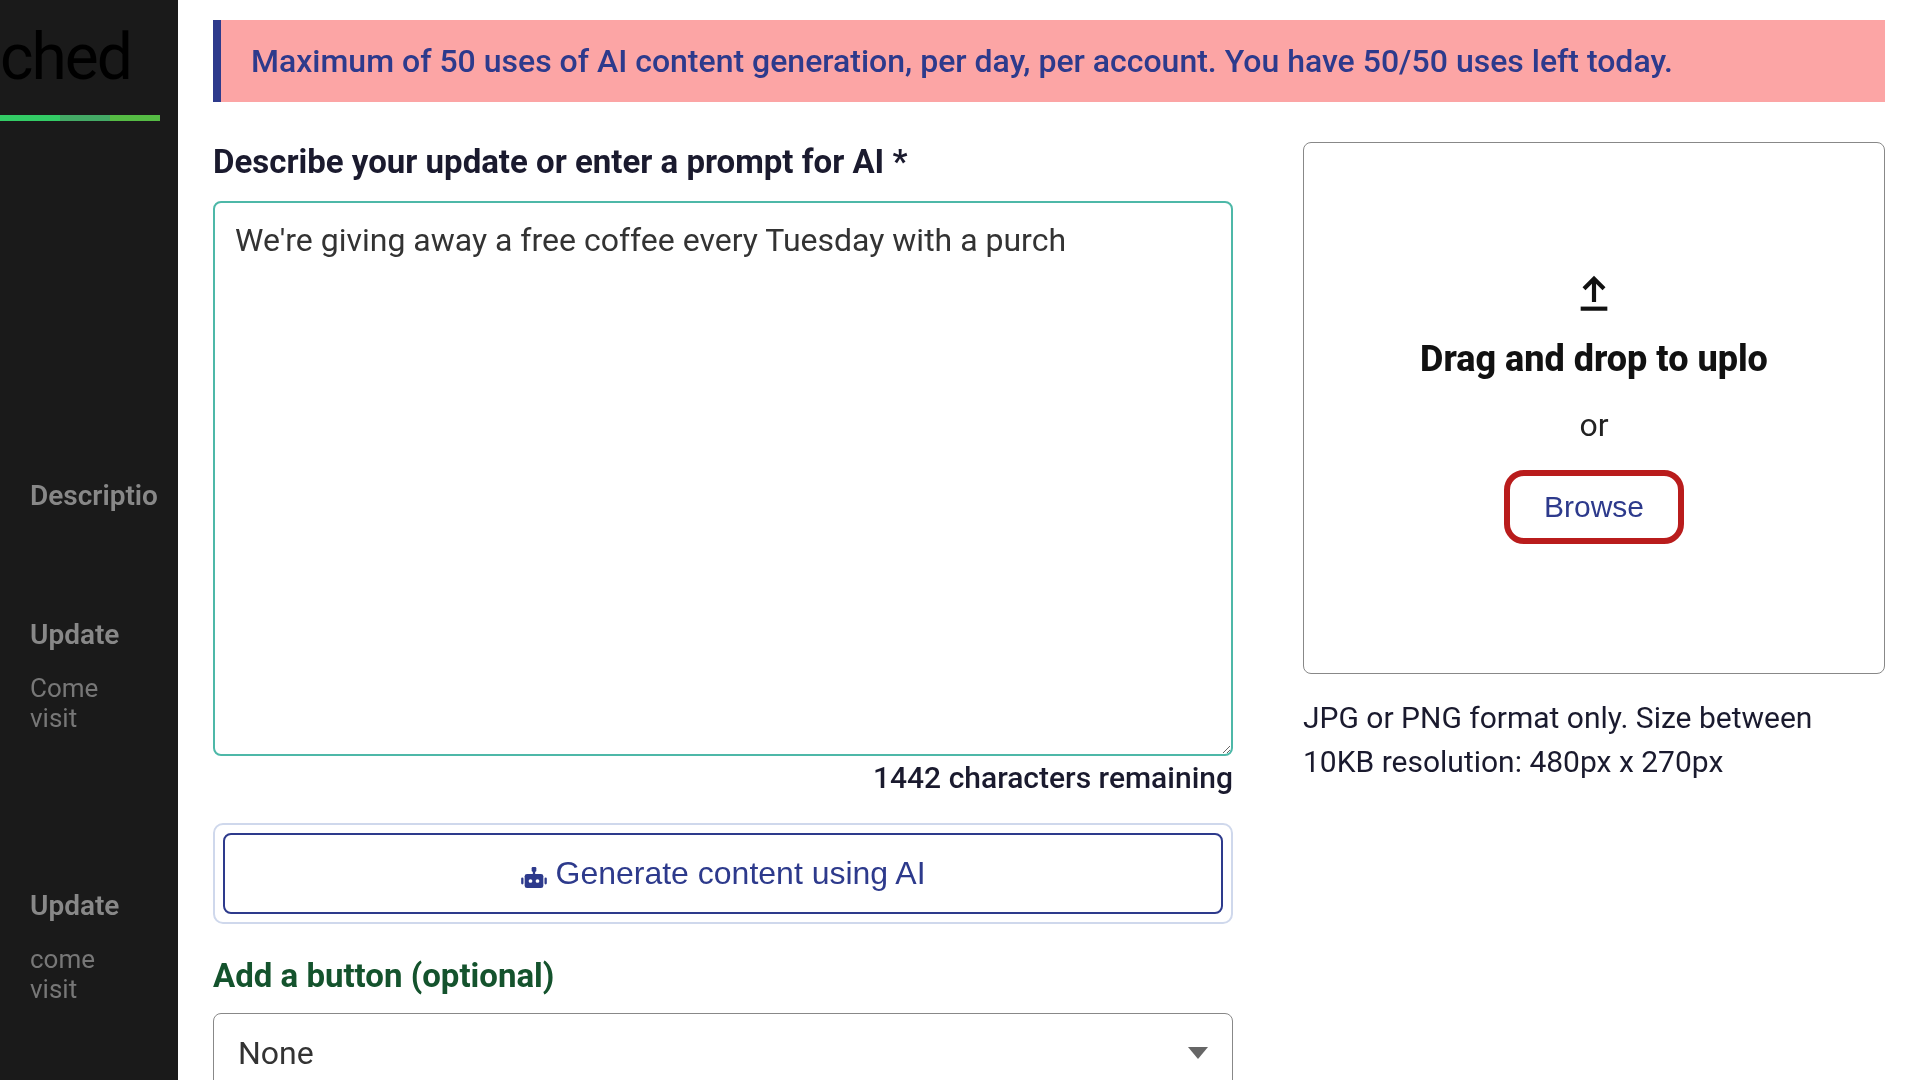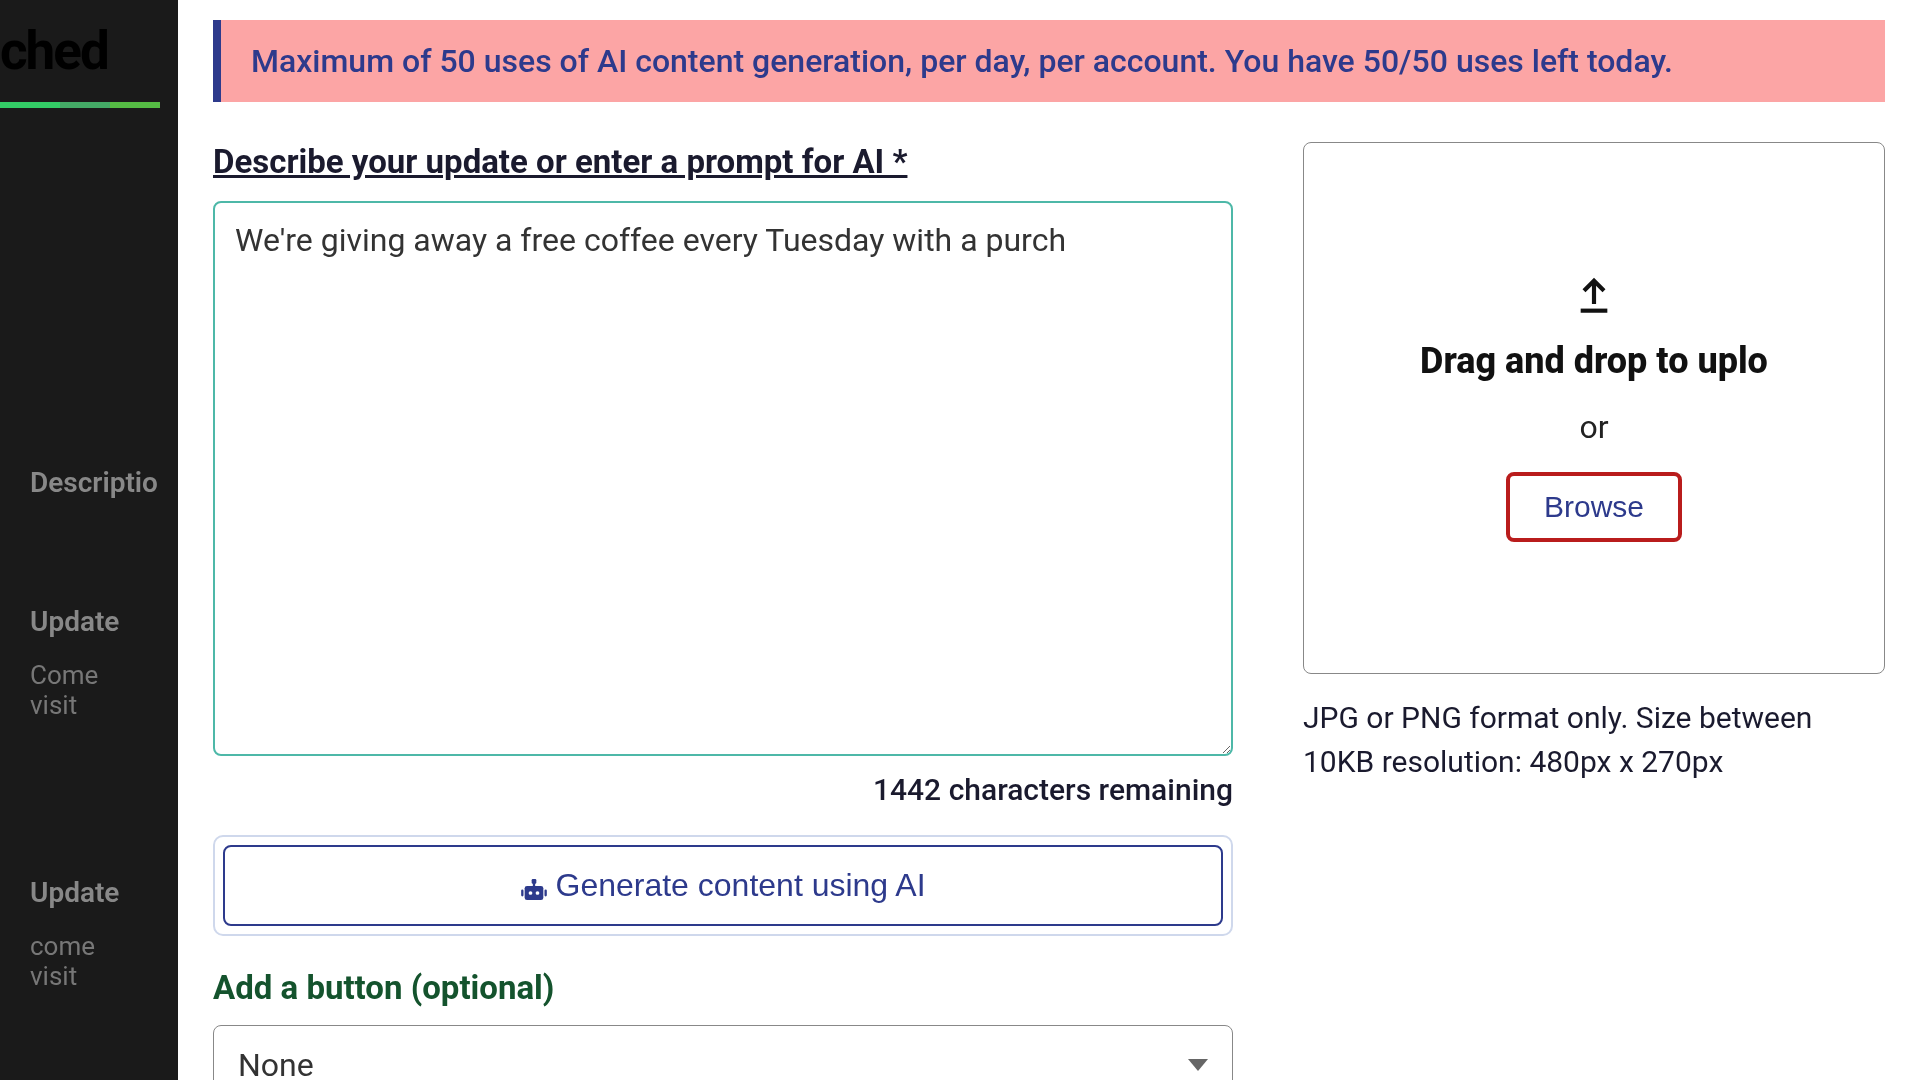--- a/index.html
+++ b/index.html
@@ -1,56 +1,56 @@
 <!DOCTYPE html>
 <html><head>
   <meta charset="utf-8">
   <style>
     * { box-sizing: border-box; margin: 0; padding: 0; }
     body { font-family: -apple-system, BlinkMacSystemFont, "Segoe UI", Roboto, sans-serif; background: #fff; overflow: hidden; width: 1920px; height: 1080px; position: relative; }
     
     .sidebar { position: absolute; left: 0; top: 0; width: 178px; height: 100%; background: #1a1a1a; color: #999; padding-top: 0; }
-    .sidebar-logo { font-size: 53px; font-weight: 700; color: #000; padding: 20px 0 0 0; letter-spacing: -2px; overflow: hidden; white-space: nowrap; }
+    .sidebar-logo { font-size: 64px; font-weight: 400; color: #000; padding: 20px 0 0 0; letter-spacing: -2px; overflow: hidden; white-space: nowrap; }
     .sidebar-progress { display: flex; margin-top: 20px; height: 6px; }
     .sidebar-progress-seg { height: 6px; }
     .seg-1 { width: 60px; background: #3c6; }
     .seg-2 { width: 50px; background: #4a6; }
     .seg-3 { width: 50px; background: #5b4; }
     .sidebar-item { padding: 18px 30px; font-size: 28px; font-weight: 600; color: #888; }
     .sidebar-spacer { height: 340px; }
     .sidebar-sub { padding: 4px 30px 28px 30px; font-size: 26px; color: #777; font-weight: 400; }
     
     .main { position: absolute; left: 178px; top: 0; right: 0; padding: 0; }
     
     .banner { background: #fca5a5; border-left: 8px solid #2d3a8c; padding: 22px 30px; margin: 20px 35px 40px 35px; }
     .banner-text { color: #2d3a8c; font-size: 32px; font-weight: 500; }
     
     .content { display: flex; gap: 70px; padding: 0 35px; }
     .col-left { width: 1020px; }
     .col-right { flex: 1; }
     
-    .label { font-size: 33px; font-weight: 700; color: #1a1a2e; margin-bottom: 20px; text-decoration: underline; }
+    .label { font-size: 33px; font-weight: 700; color: #1a1a2e; margin-bottom: 20px; }
     
     .textarea { width: 100%; height: 555px; border: 2px solid #4db8a8; border-radius: 8px; padding: 18px 20px; font-size: 32px; font-family: inherit; color: #333; resize: both; outline: none; }
-    .char-count { text-align: right; font-size: 30px; color: #1a1a2e; margin-top: 12px; font-weight: 500; }
+    .char-count { text-align: right; font-size: 30px; color: #1a1a2e; font-weight: 500; }
     
     .gen-btn-wrap { border: 2px solid #cfd8ec; border-radius: 10px; padding: 8px; margin-top: 28px; }
     .gen-btn { width: 100%; background: #fff; border: 2px solid #2d3a8c; border-radius: 8px; padding: 20px; font-size: 32px; font-weight: 500; color: #2d3a8c; cursor: pointer; display: flex; align-items: center; justify-content: center; gap: 7px; }
     .robot-icon { width: 28px; height: 24px; display: inline-block; }
     
     .section-label { font-size: 33px; font-weight: 700; color: #14532d; margin: 32px 0 18px 0; }
     
     .select { width: 100%; border: 1.5px solid #888; border-radius: 8px; padding: 20px 24px; font-size: 32px; color: #333; background: #fff; display: flex; justify-content: space-between; align-items: center; cursor: pointer; }
     .chevron { width: 0; height: 0; border-left: 10px solid transparent; border-right: 10px solid transparent; border-top: 12px solid #666; }
     
     .upload-box { border: 1.5px solid #888; border-radius: 8px; height: 532px; display: flex; flex-direction: column; align-items: center; justify-content: center; gap: 26px; }
     .upload-icon { width: 40px; height: 40px; }
     .upload-title { font-size: 36px; font-weight: 800; color: #111; }
     .upload-or { font-size: 32px; color: #222; }
-    .browse-btn { border: 4px solid #b91c1c; background: #fff; color: #2d3a8c; font-size: 30px; font-weight: 500; padding: 14px 34px; border-radius: 8px; cursor: pointer; }
+    .browse-btn { border: 6px solid #b91c1c; background: #fff; color: #2d3a8c; font-size: 30px; font-weight: 500; padding: 14px 34px; border-radius: 20px; cursor: pointer; }
     .upload-info { font-size: 30px; color: #1a1a2e; margin-top: 22px; line-height: 1.45; }
   </style>
 </head>
 <body>
 
 <div class="sidebar">
   <div class="sidebar-logo">ched</div>
   <div class="sidebar-progress">
     <div class="sidebar-progress-seg seg-1"></div>
     <div class="sidebar-progress-seg seg-2"></div>

